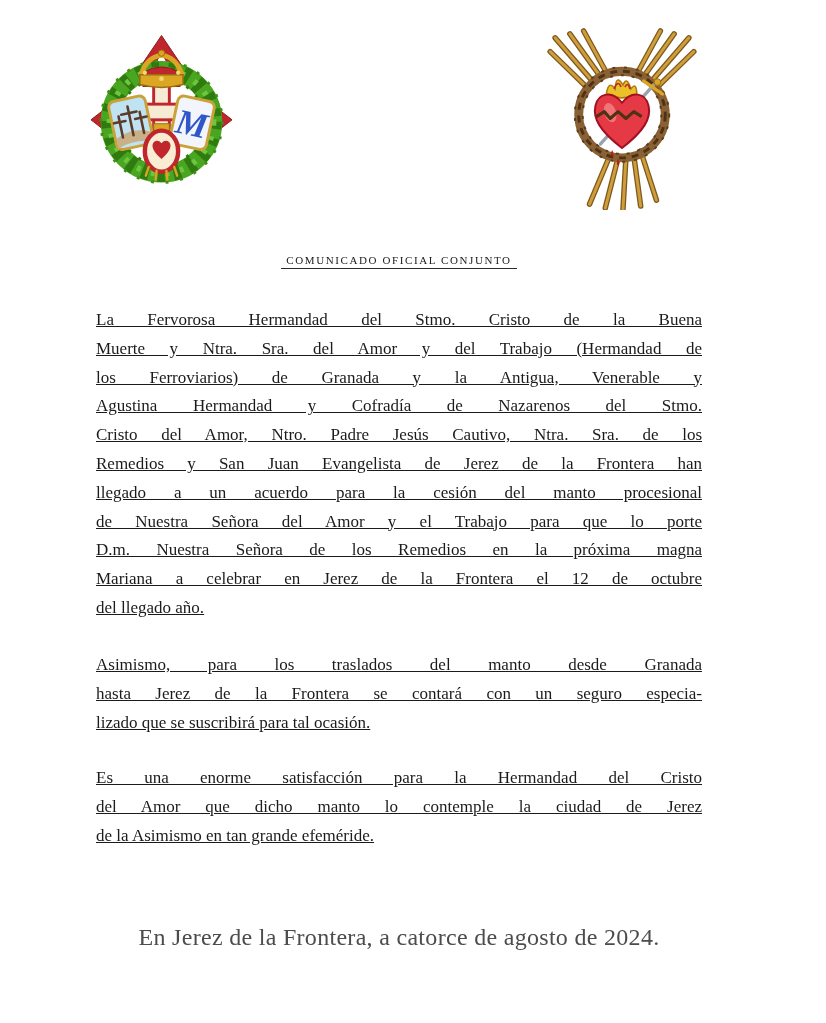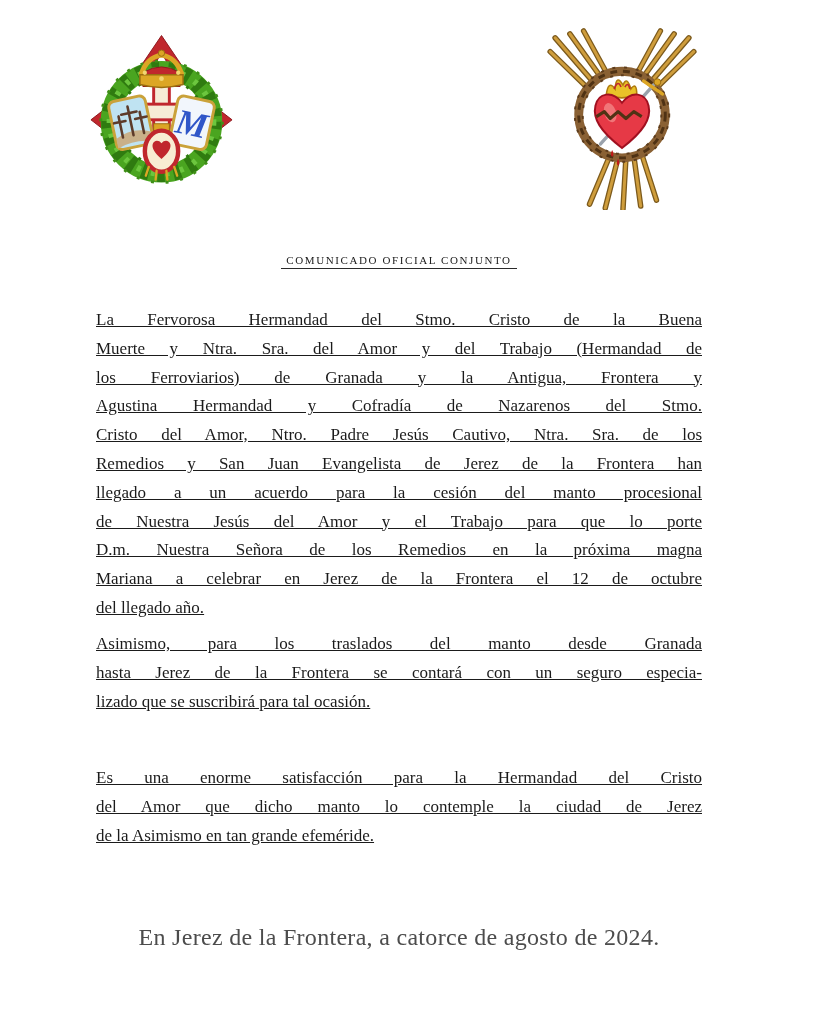--- a/index.html
+++ b/index.html
@@ -33,21 +33,21 @@
     white-space: nowrap;
   }
 
   .textcol {
     position: absolute;
     left: 96px; width: 606px;
     font-size: 17px;
     text-decoration: underline;
   }
   #p1 { top: 306px; }
-  #p2 { top: 630px; }
+  #p2 { top: 651px; }
   #p3 { top: 764px; }
   .line {
     height: 28.8px;
     line-height: 28.8px;
     text-align: justify;
     text-align-last: justify;
     white-space: normal;
   }
   .line.last { text-align-last: left; }
 
@@ -194,26 +194,26 @@
     </svg>
   </div>
 
   <div class="title-wrap">
     <span class="doc-title">COMUNICADO OFICIAL CONJUNTO</span>
   </div>
 
   <div class="textcol" id="p1">
     <div class="line">La Fervorosa Hermandad del Stmo. Cristo de la Buena</div>
     <div class="line">Muerte y Ntra. Sra. del Amor y del Trabajo (Hermandad de</div>
-    <div class="line">los Ferroviarios) de Granada y la Antigua, Frontera y</div>
+    <div class="line">los Ferroviarios) de Granada y la Antigua, Venerable y</div>
     <div class="line">Agustina Hermandad y Cofradía de Nazarenos del Stmo.</div>
     <div class="line">Cristo del Amor, Ntro. Padre Jesús Cautivo, Ntra. Sra. de los</div>
     <div class="line">Remedios y San Juan Evangelista de Jerez de la Frontera han</div>
     <div class="line">llegado a un acuerdo para la cesión del manto procesional</div>
-    <div class="line">de Nuestra Jesús del Amor y el Trabajo para que lo porte</div>
+    <div class="line">de Nuestra Señora del Amor y el Trabajo para que lo porte</div>
     <div class="line">D.m. Nuestra Señora de los Remedios en la próxima magna</div>
     <div class="line">Mariana a celebrar en Jerez de la Frontera el 12 de octubre</div>
     <div class="line last">del llegado año.</div>
   </div>
 
   <div class="textcol" id="p2">
     <div class="line">Asimismo, para los traslados del manto desde Granada</div>
     <div class="line">hasta Jerez de la Frontera se contará con un seguro especia-</div>
     <div class="line last">lizado que se suscribirá para tal ocasión.</div>
   </div>

